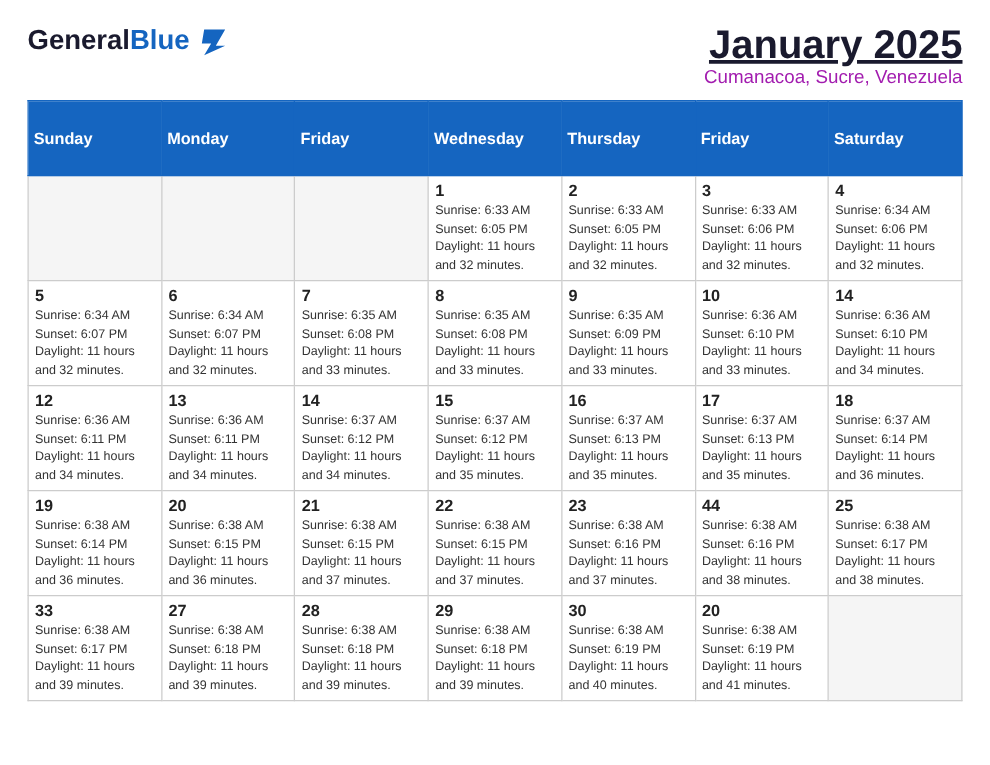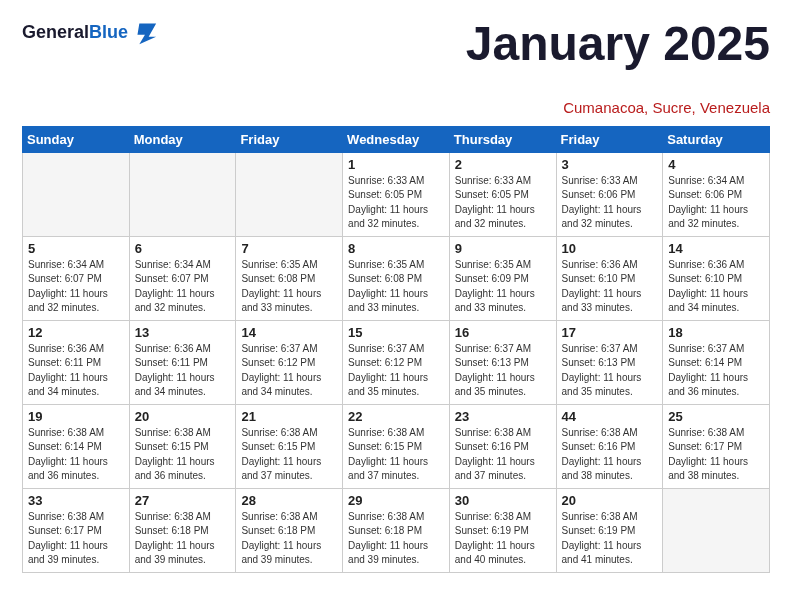--- a/index.html
+++ b/index.html
@@ -19,56 +19,56 @@
       display: flex;
       justify-content: space-between;
       align-items: flex-start;
       margin-bottom: 10px;
     }
     .logo {
       display: flex;
       align-items: center;
     }
     .logo-text {
-      font-size: 18px;
+      font-size: 22px;
       font-weight: bold;
       line-height: 1;
     }
     .logo-general { color: #1a1a2e; }
     .logo-blue { color: #1565c0; }
     .logo-icon {
       width: 28px;
       height: 28px;
       margin-left: 2px;
     }
     .title-block {
       text-align: right;
     }
     .month-title {
-      font-size: 48px;
+      font-size: 32px;
       font-weight: bold;
       color: #1a1a2e;
       line-height: 1.1;
+      text-decoration: underline;
     }
     .subtitle {
       font-size: 15px;
-      color: #b91c1c;
-      margin-top: 28px;
+      color: #a21caf;
     }
     .calendar {
       width: 100%;
       border-collapse: collapse;
       table-layout: fixed;
     }
     .calendar th {
       background: #1565c0;
       color: #fff;
       font-size: 13px;
       font-weight: bold;
-      padding: 5px 4px;
+      padding: 22px 4px;
       text-align: left;
       border: 1px solid #1565c0;
     }
     .calendar td {
       border: 1px solid #ccc;
       vertical-align: top;
       padding: 4px 5px;
       font-size: 10.5px;
       color: #222;
       height: 82px;

